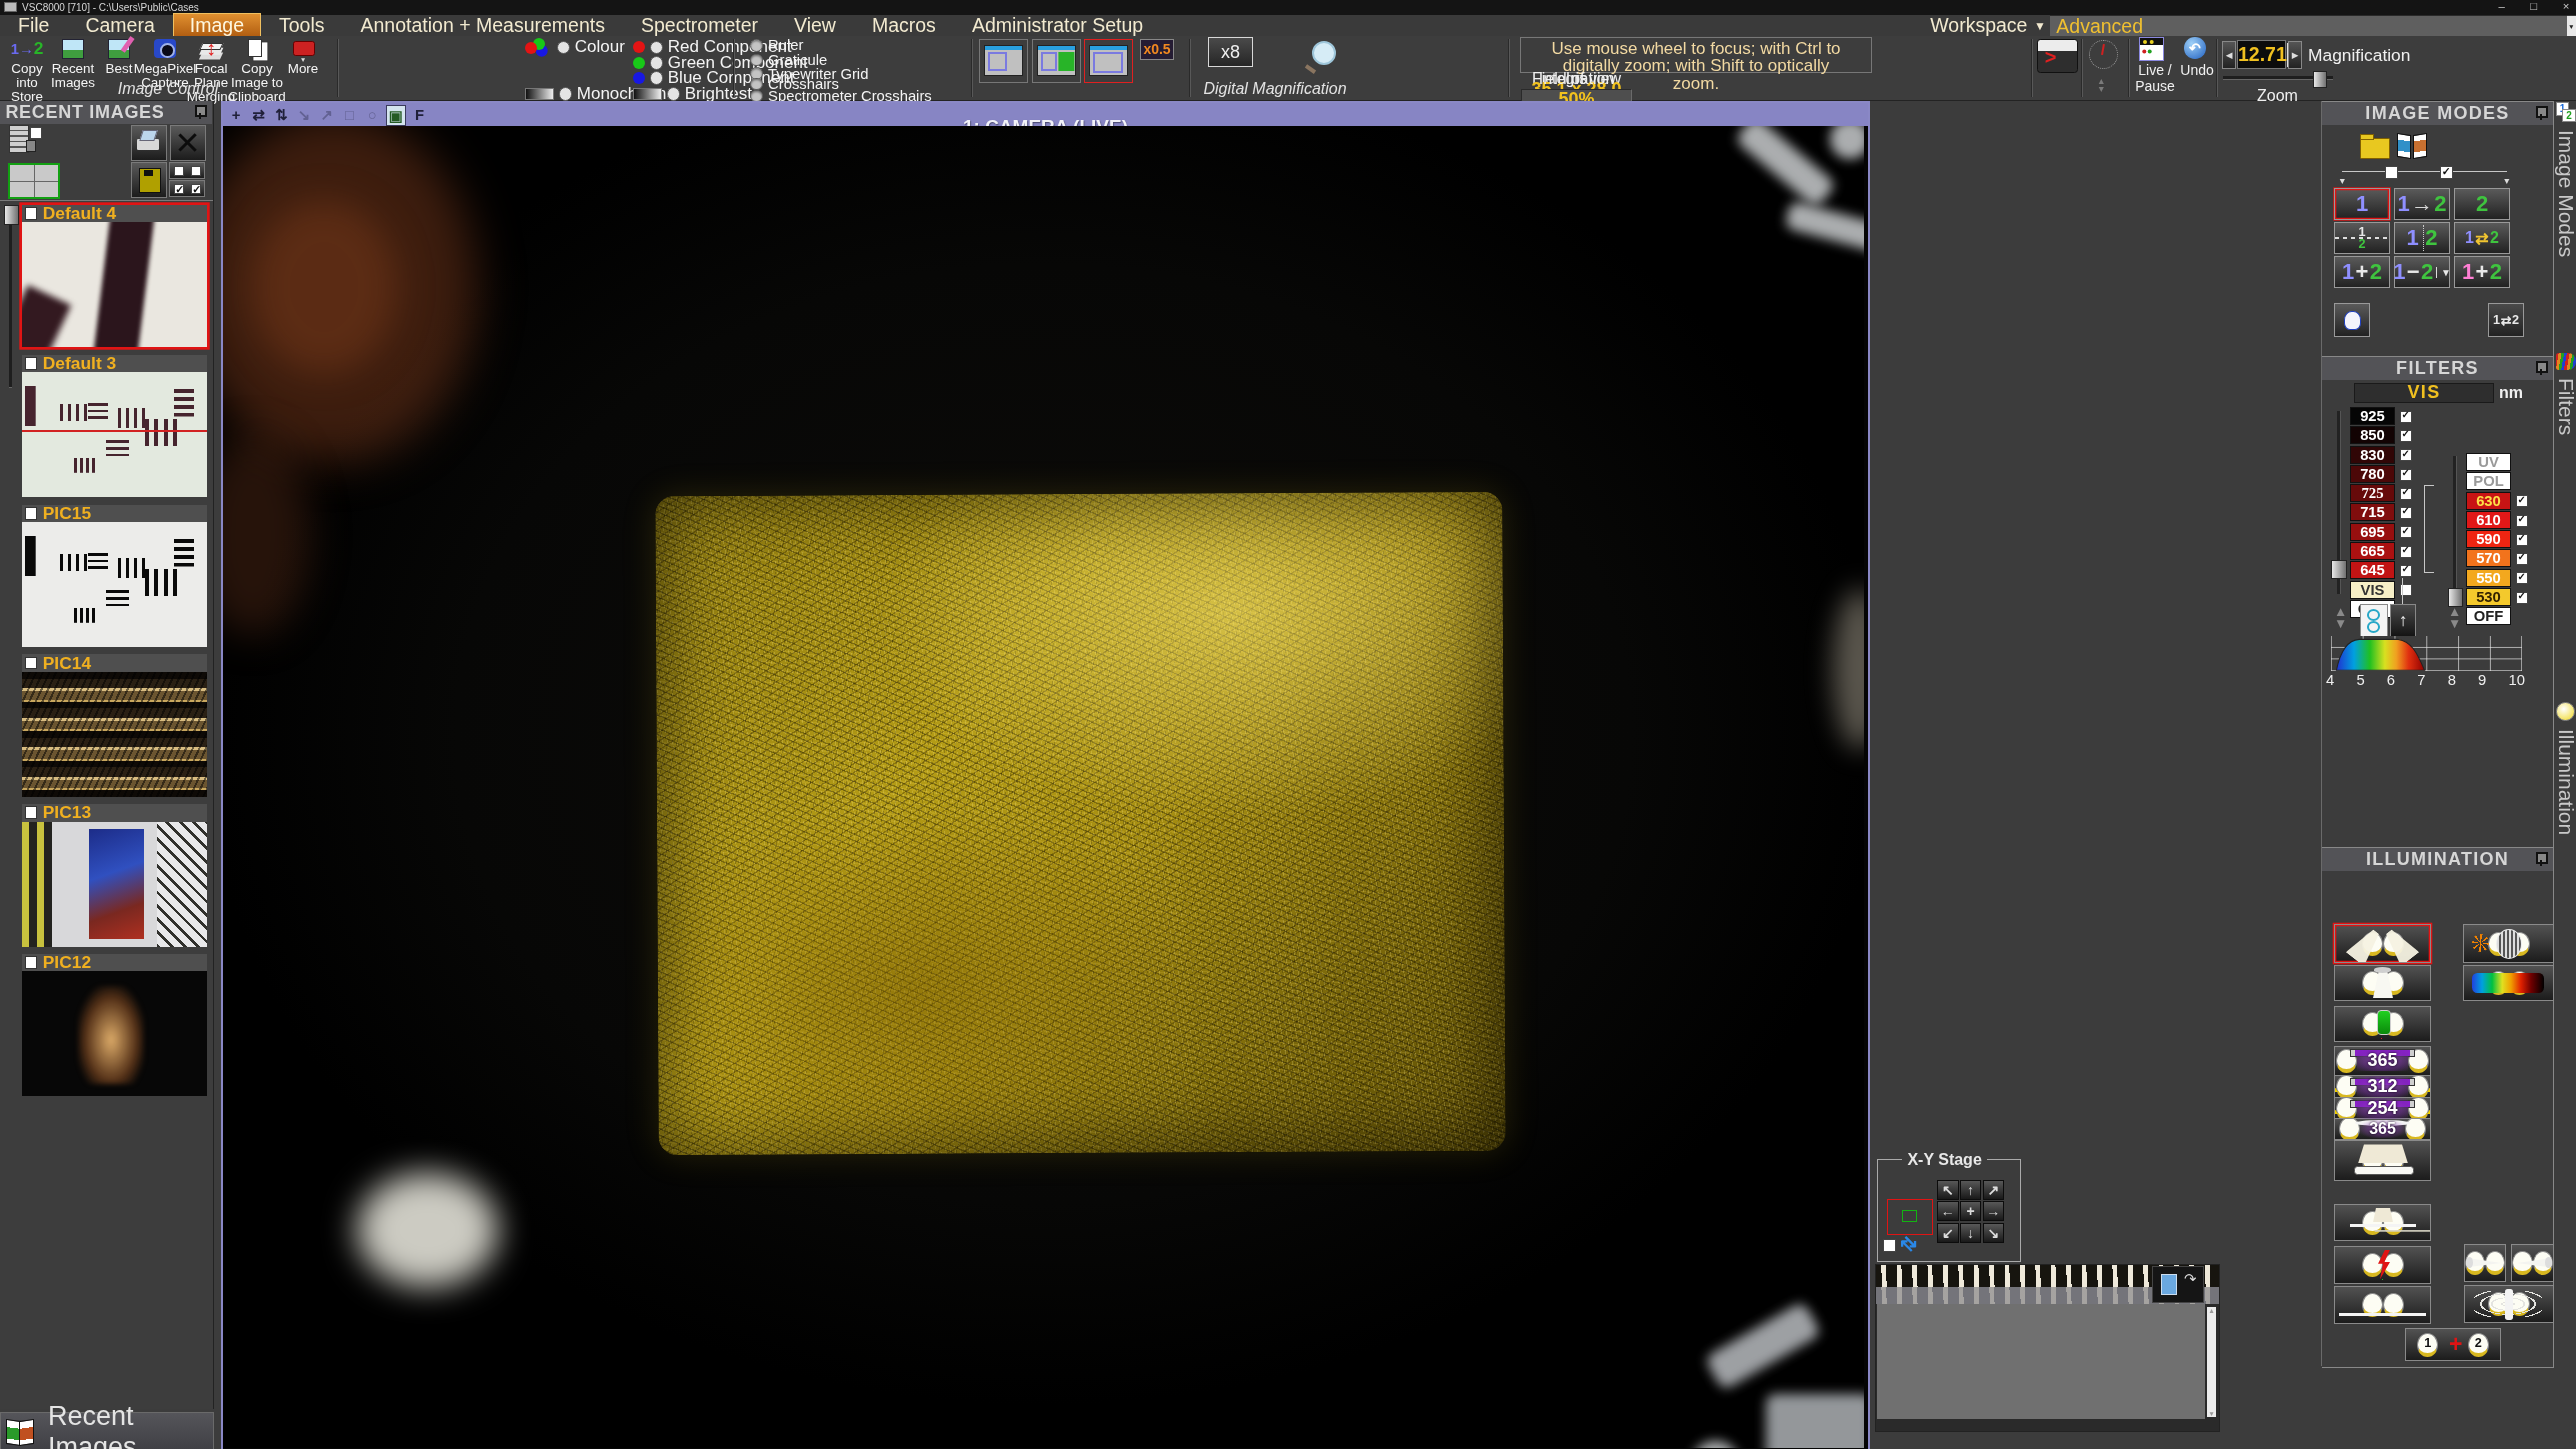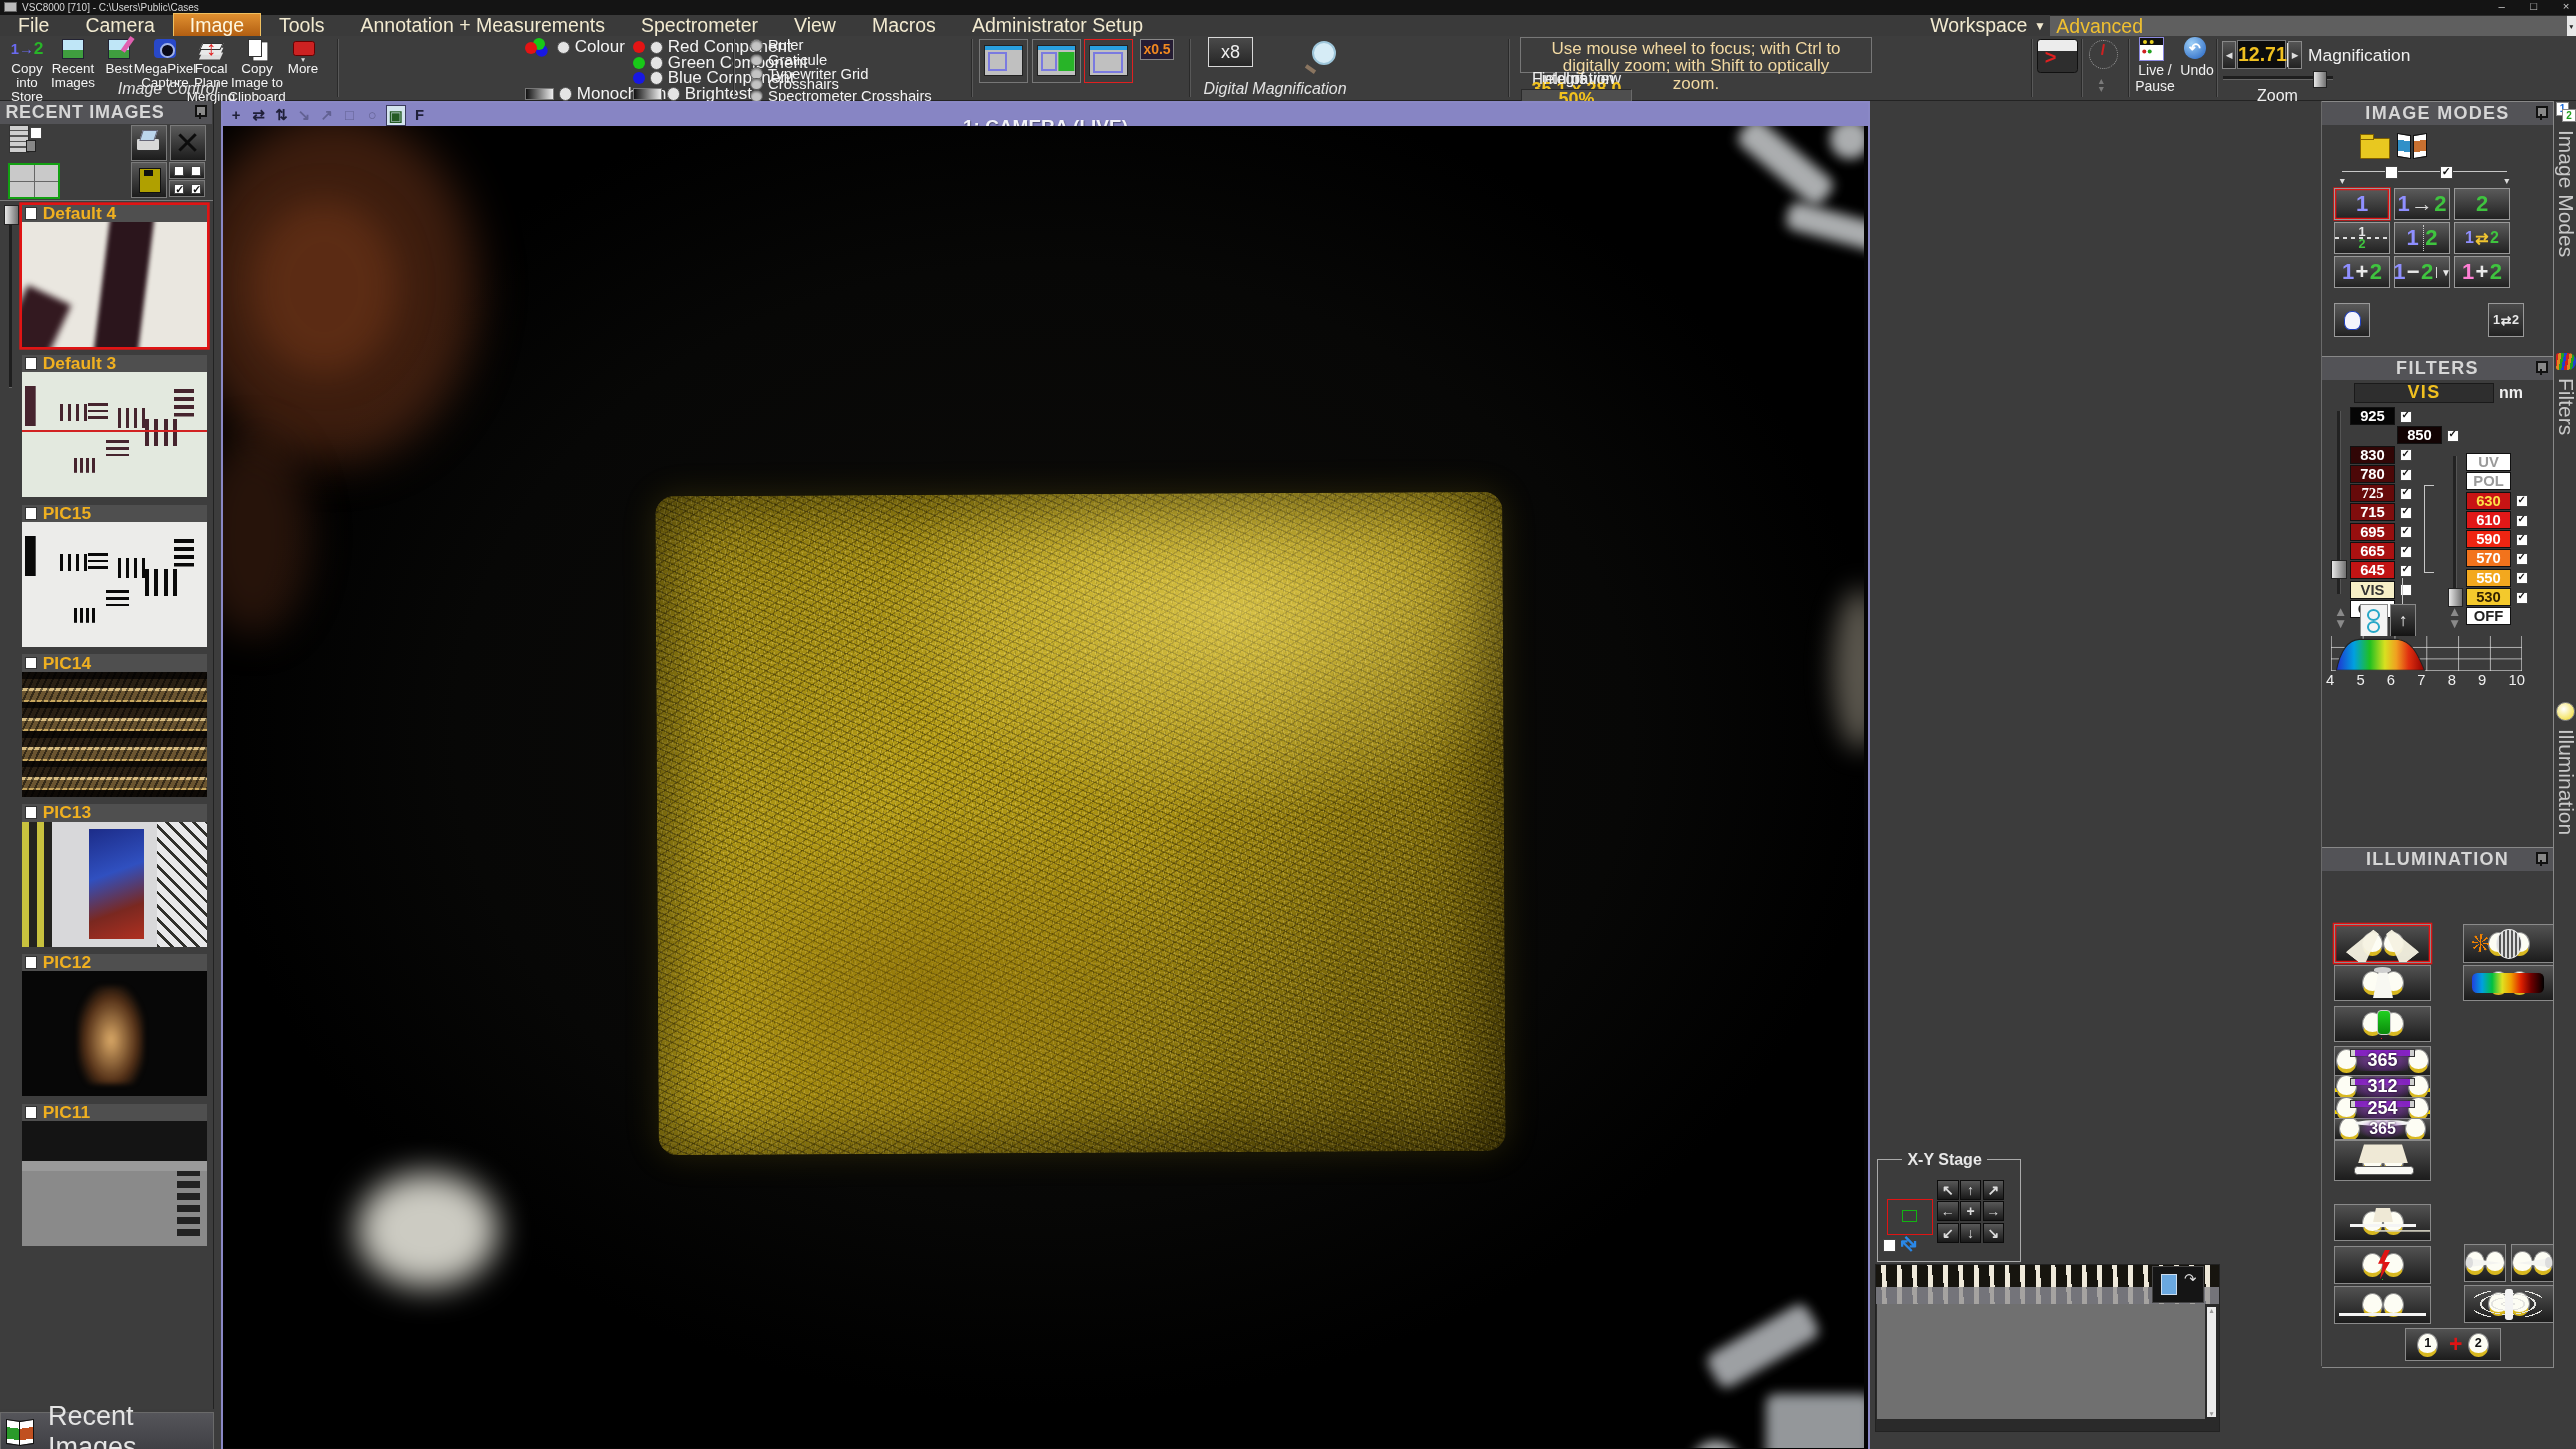--- a/index.html
+++ b/index.html
@@ -574,27 +574,20 @@
           </div>
           <div class="timg"></div>
         </div>
         <div class="thumb k-holo-dark">
           <div class="th">
             <span class="tcb"></span>
             <span class="tname">PIC12</span>
           </div>
           <div class="timg"></div>
         </div>
-        <div class="thumb k-gray-note">
-          <div class="th">
-            <span class="tcb"></span>
-            <span class="tname">PIC11</span>
-          </div>
-          <div class="timg"></div>
-        </div>
       </div>
     <div class="sfooter">
       <span class="bookic"></span>
       <span class="t">Recent Images</span>
     </div>
   </div>
 
   <div class="abs camera">
     <div class="camtitle">
       <span class="camtools">
@@ -748,21 +741,21 @@
       <div class="fdisp">VIS</div>
       <div class="fnm">nm</div>
       <div class="ftrack" style="left:14.8px;top:54px;height:183px;"></div>
       <div class="fknob" style="left:9.4px;top:203px;"></div>
       <div class="fcol" style="left:28px;top:50px;justify-content:flex-end;">
           <div class="frow">
             <div class="fsw" style="background: rgb(5, 5, 5); color: rgb(255, 255, 255);">925</div>
             <span class="fchk on"></span>
           </div>
           <div class="frow">
-            <div class="fsw" style="background: rgb(18, 3, 3); color: rgb(255, 255, 255); margin-left: 47px;">850</div>
+            <div class="fsw" style="background: rgb(18, 3, 3); color: rgb(255, 255, 255);">850</div>
             <span class="fchk on"></span>
           </div>
           <div class="frow">
             <div class="fsw" style="background: rgb(48, 6, 6); color: rgb(255, 255, 255);">830</div>
             <span class="fchk on"></span>
           </div>
           <div class="frow">
             <div class="fsw" style="background: rgb(76, 8, 8); color: rgb(255, 255, 255);">780</div>
             <span class="fchk on"></span>
           </div>

